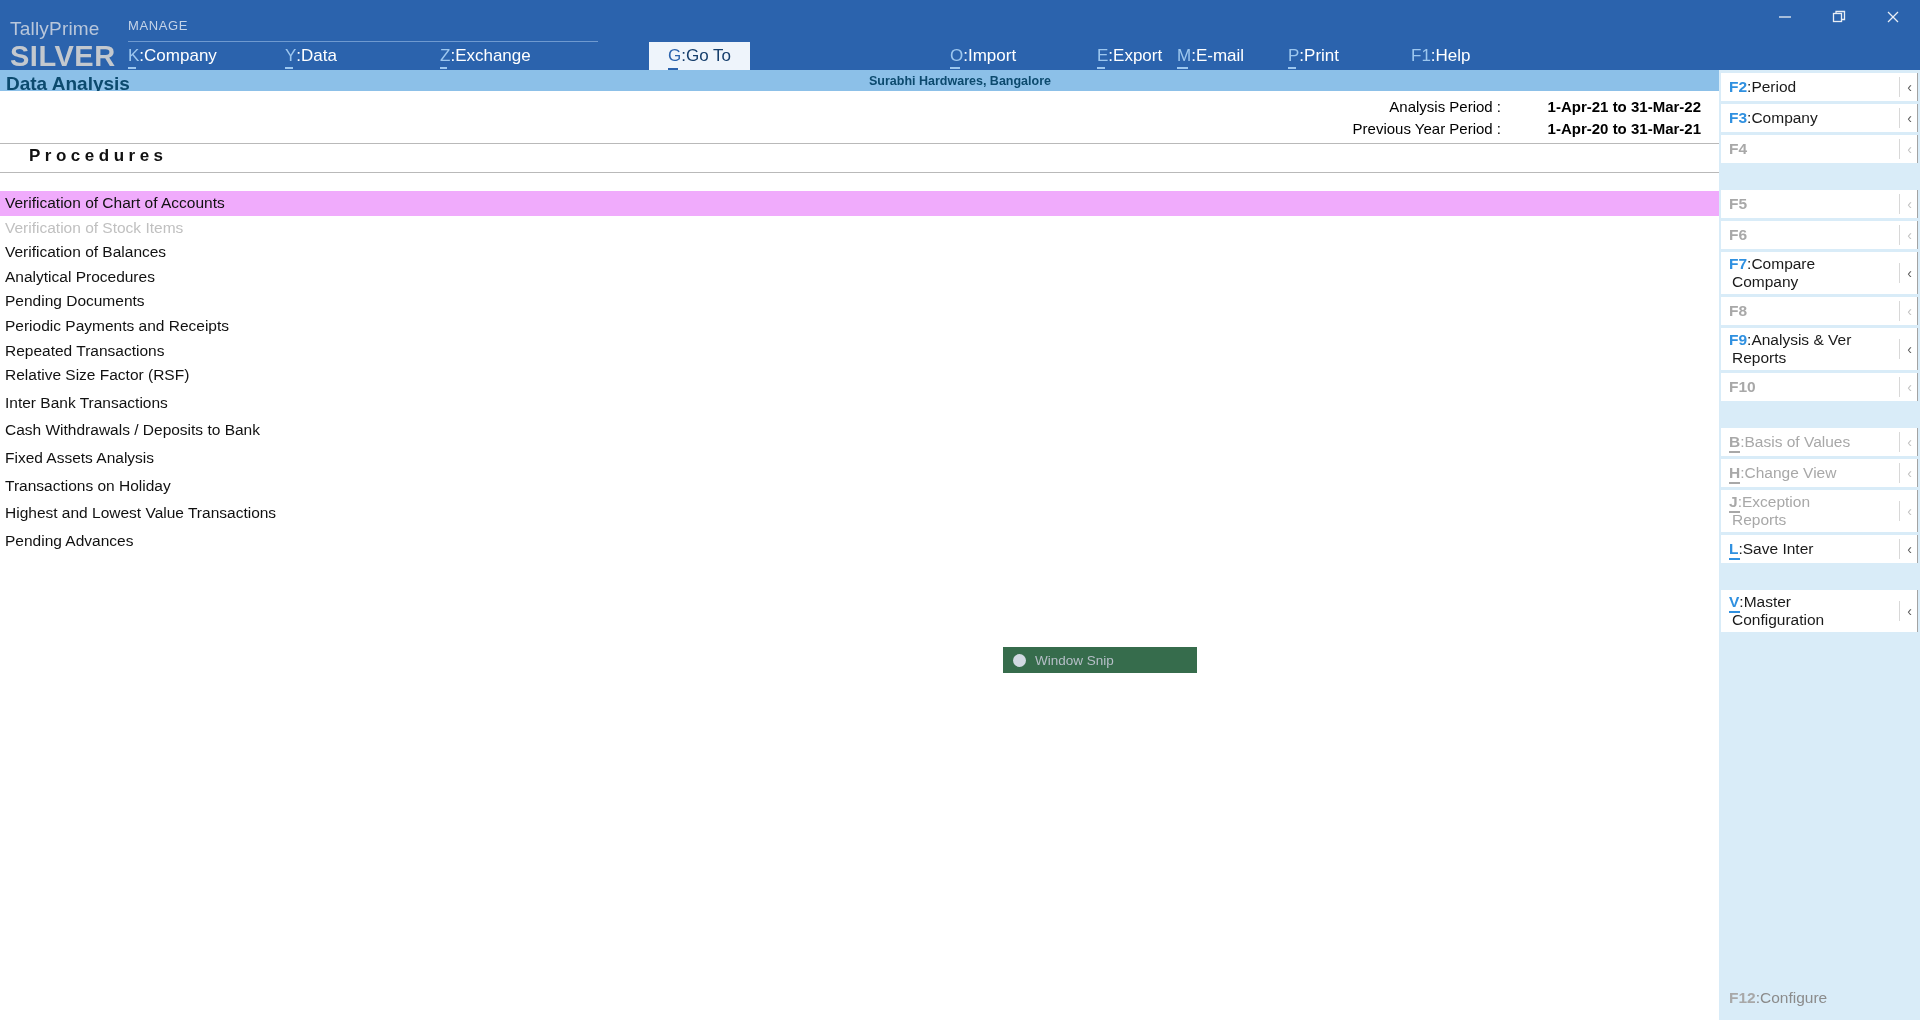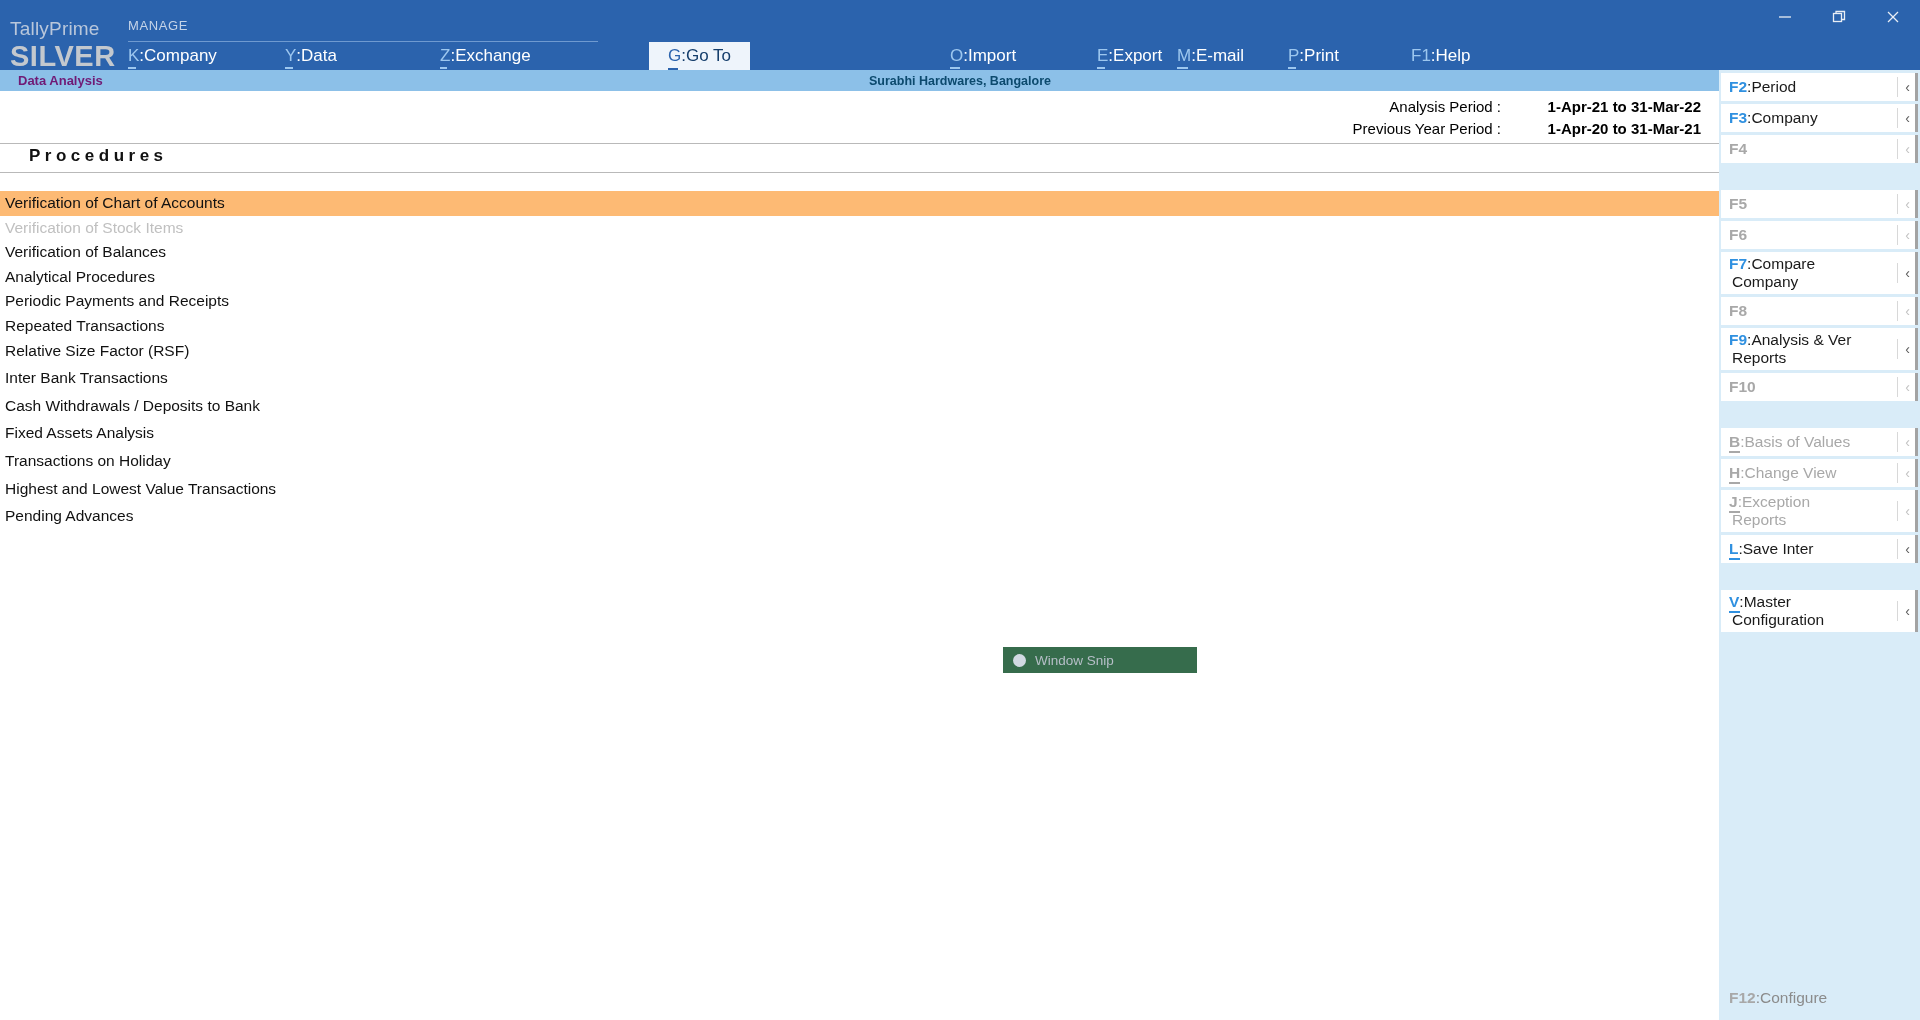--- a/index.html
+++ b/index.html
@@ -69,22 +69,22 @@
     color: #e9eef5; font-size: 16px; line-height: 1;
   }
   .wc svg { display: block; }
 
   
   .titlestrip {
     position: absolute; left: 0; top: 70px; width: 1920px; height: 21px;
     background: #8cc0e8;
   }
   .titlestrip .left {
-    position: absolute; left: 18px; top: 3px;
-    font-size: 13px; font-weight: bold; color: #701a75;
+    position: absolute; left: 6px; top: 3px;
+    font-size: 19px; font-weight: bold; color: #0c4a6e;
   }
   .titlestrip .center {
     position: absolute; left: 0; right: 0; top: 4px;
     text-align: center; font-size: 12.5px; font-weight: bold; color: #0c4a6e;
   }
   .titlestrip .closebtn {
     position: absolute; right: 18px; top: 1px;
     font-size: 16px; color: #111; line-height: 19px; cursor: default;
   }
 
@@ -112,21 +112,21 @@
     font-size: 17px; font-weight: bold; color: #111;
     letter-spacing: 4.5px;
   }
 
   .list { position: absolute; left: 0; top: 100px; width: 1719px; }
   .list-item {
     height: 24.6px; line-height: 24.6px;
     font-size: 15.5px; color: #111; padding-left: 5px;
     white-space: nowrap;
   }
-  .list-item.selected { background: #fdba74; }
+  .list-item.selected { background: #f0abfc; }
   .list-item.disabled { color: #c0c0c0; }
   .list-item.gap { margin-top: 3px; }
 
   
   .snip {
     position: absolute; left: 1003px; top: 556px;
     width: 194px; height: 26px;
     background: #14532d; opacity: .85;
     display: flex; align-items: center; gap: 9px; padding-left: 10px;
   }
@@ -145,21 +145,21 @@
   .sb-group { padding: 0 2px; }
   .sb-spacer { height: 24px; }
   .sb-btn {
     position: relative;
     background: #ffffff;
     margin: 0 0 3px 0;
     min-height: 28px;
     display: flex; align-items: center;
     padding: 3px 0 3px 8px;
     font-size: 15.5px; color: #1a1a1a;
-    border-right: 3px solid #a3a3a3;
+    border-right: 1px solid #a3a3a3;
   }
   .sb-btn .chev {
     position: absolute; right: 5px; top: 50%; transform: translateY(-50%);
     font-size: 14px; color: #5b5b5b;
     border-left: 1px solid #d8d8d8; padding-left: 7px; line-height: 20px;
   }
   .sb-btn.dim { color: #a8a8a8; }
   .sb-btn.dim .chev { color: #c2c2c2; }
   .sb-btn .hk {
     color: #2f90e0; font-weight: bold; position: relative; white-space: nowrap;
@@ -269,20 +269,21 @@
 
     <div class="hrule top"></div>
     <div class="particulars">Procedures</div>
     <div class="hrule bot"></div>
 
     <div class="list" id="report-list">
         <div class="list-item selected">Verification of Chart of Accounts</div>
         <div class="list-item disabled">Verification of Stock Items</div>
         <div class="list-item">Verification of Balances</div>
         <div class="list-item">Analytical Procedures</div>
+        <div class="list-item">Pending Documents</div>
         <div class="list-item">Periodic Payments and Receipts</div>
         <div class="list-item">Repeated Transactions</div>
         <div class="list-item">Relative Size Factor (RSF)</div>
         <div class="list-item gap">Inter Bank Transactions</div>
         <div class="list-item gap">Cash Withdrawals / Deposits to Bank</div>
         <div class="list-item gap">Fixed Assets Analysis</div>
         <div class="list-item gap">Transactions on Holiday</div>
         <div class="list-item gap">Highest and Lowest Value Transactions</div>
         <div class="list-item gap">Pending Advances</div>
       </div>

